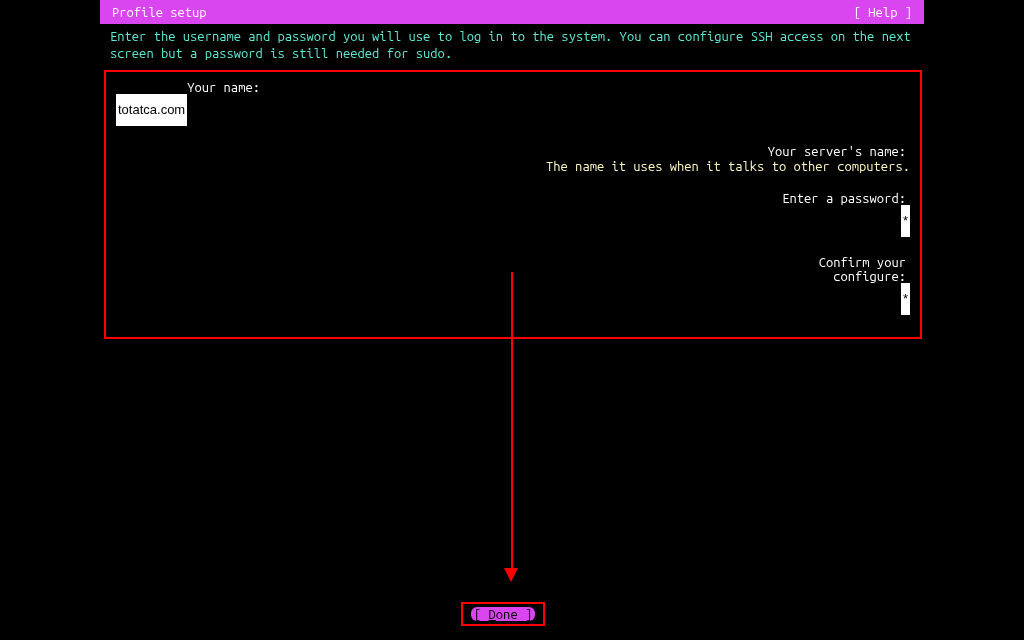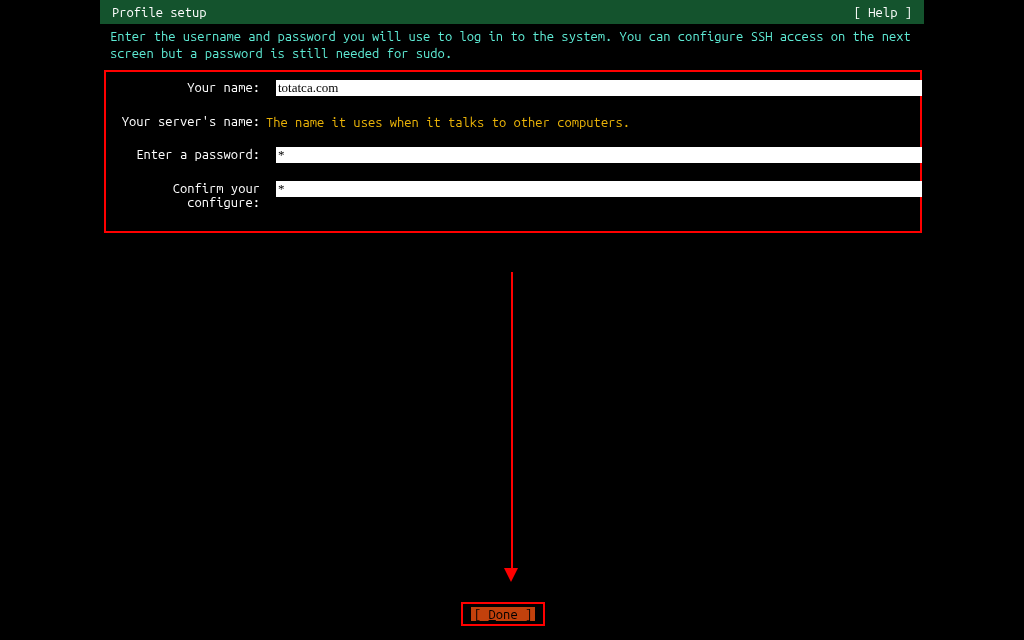--- a/index.html
+++ b/index.html
@@ -11,21 +11,21 @@
       width: 1024px;
       height: 640px;
       background: #000000;
       font-family: 'Ubuntu Mono', 'DejaVu Sans Mono', monospace;
       font-size: 13px;
       color: #ffffff;
       overflow: hidden;
       position: relative;
     }
     .header-bar {
-      background: #14532d;
+      background: #d946ef;
       height: 24px;
       display: flex;
       justify-content: space-between;
       align-items: center;
       padding: 0 12px;
       margin-left: 100px;
       margin-right: 100px;
       color: #ffffff;
     }
     .header-title {
@@ -45,48 +45,49 @@
       border: 2px solid #ff0000;
       margin-left: 104px;
       margin-right: 102px;
       padding: 8px 10px 20px 10px;
       position: relative;
     }
     .form-row {
       display: flex;
       align-items: flex-start;
       margin-bottom: 2px;
+      flex-direction: column;
     }
     .form-row.spaced {
       margin-top: 18px;
+      align-items: flex-end;
     }
     .label-col {
       width: 148px;
       text-align: right;
       color: #ffffff;
       padding-right: 4px;
       padding-top: 0;
     }
     .input-col {
       flex: 1;
     }
     .text-input {
       background: #ffffff;
       color: #000000;
       width: 100%;
-      height: 16px;
+      height: 32px;
       padding: 0 2px;
       display: flex;
       align-items: center;
-      font-family: Liberation Serif, serif;
+      font-family: Liberation Sans, sans-serif;
       font-size: 13px;
-      margin-left: 12px;
     }
     .hint-text {
-      color: #eab308;
+      color: #fef9c3;
       padding-left: 2px;
       margin-top: 1px;
     }
     .arrow-container {
       position: absolute;
       left: 510px;
       top: 272px;
       width: 4px;
       height: 308px;
     }
@@ -105,25 +106,26 @@
       margin-left: -6px;
     }
     .done-container {
       position: absolute;
       bottom: 14px;
       left: 461px;
       border: 2px solid #ff0000;
       padding: 3px 8px;
     }
     .done-button {
-      background: #c2410c;
+      background: #d946ef;
       color: #000000;
       padding: 0 3px;
       display: inline-block;
       font-family: inherit;
+      border-radius: 6px;
     }
     .underline {
       text-decoration: underline;
     }
   </style>
 </head>
 <body>
 
 <div class="header-bar">
   <span class="header-title">Profile setup</span>

